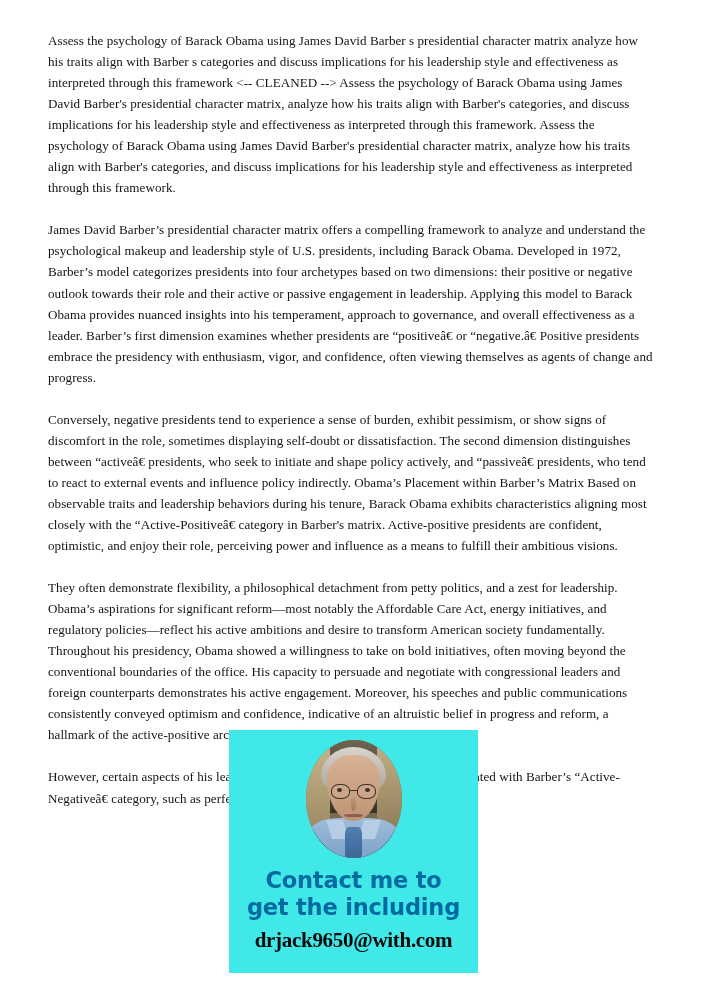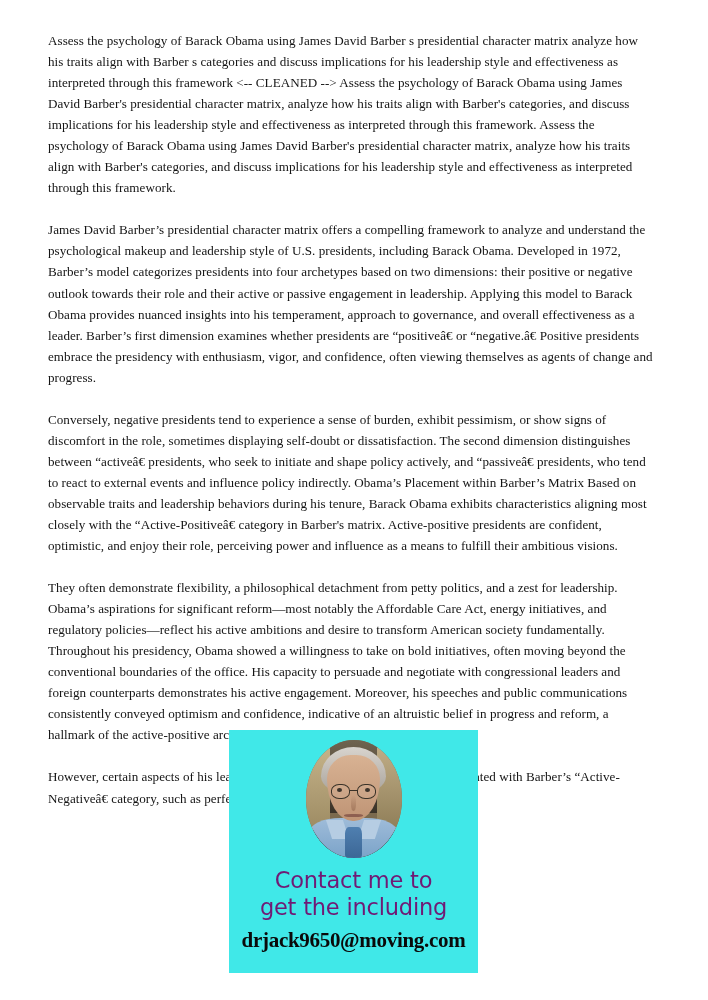--- a/index.html
+++ b/index.html
@@ -136,24 +136,24 @@
   .shoulder-l { left: 0; }
   .shoulder-r { right: 0; }
 
   #promo-lines {
     margin-top: 9px;
     text-align: center;
     width: 100%;
   }
   .promo-line {
     font-family: "DejaVu Sans", "Liberation Sans", sans-serif;
-    font-weight: normal;
+    font-weight: bold;
     font-size: 22.5px;
     line-height: 27px;
-    color: #701a75;
+    color: #0369a1;
     letter-spacing: -0.2px;
     text-align: center;
   }
   #promo-email {
     margin-top: 7px;
     font-family: "Liberation Serif", "DejaVu Serif", serif;
     font-weight: bold;
     font-size: 21px;
     line-height: 25px;
     color: #0a0a0a;
@@ -195,18 +195,18 @@
       <div class="glasses-l"></div>
       <div class="glasses-r"></div>
       <div class="glasses-bridge"></div>
       <div class="nose"></div>
       <div class="mouth"></div>
     </div>
 
     <div id="promo-lines">
       <div class="promo-line">Contact me to</div>
       <div class="promo-line">get the including</div>
-      <div id="promo-email">drjack9650@moving.com</div>
+      <div id="promo-email">drjack9650@with.com</div>
     </div>
 
   </div>
 
 </div>
 
 </body></html>

